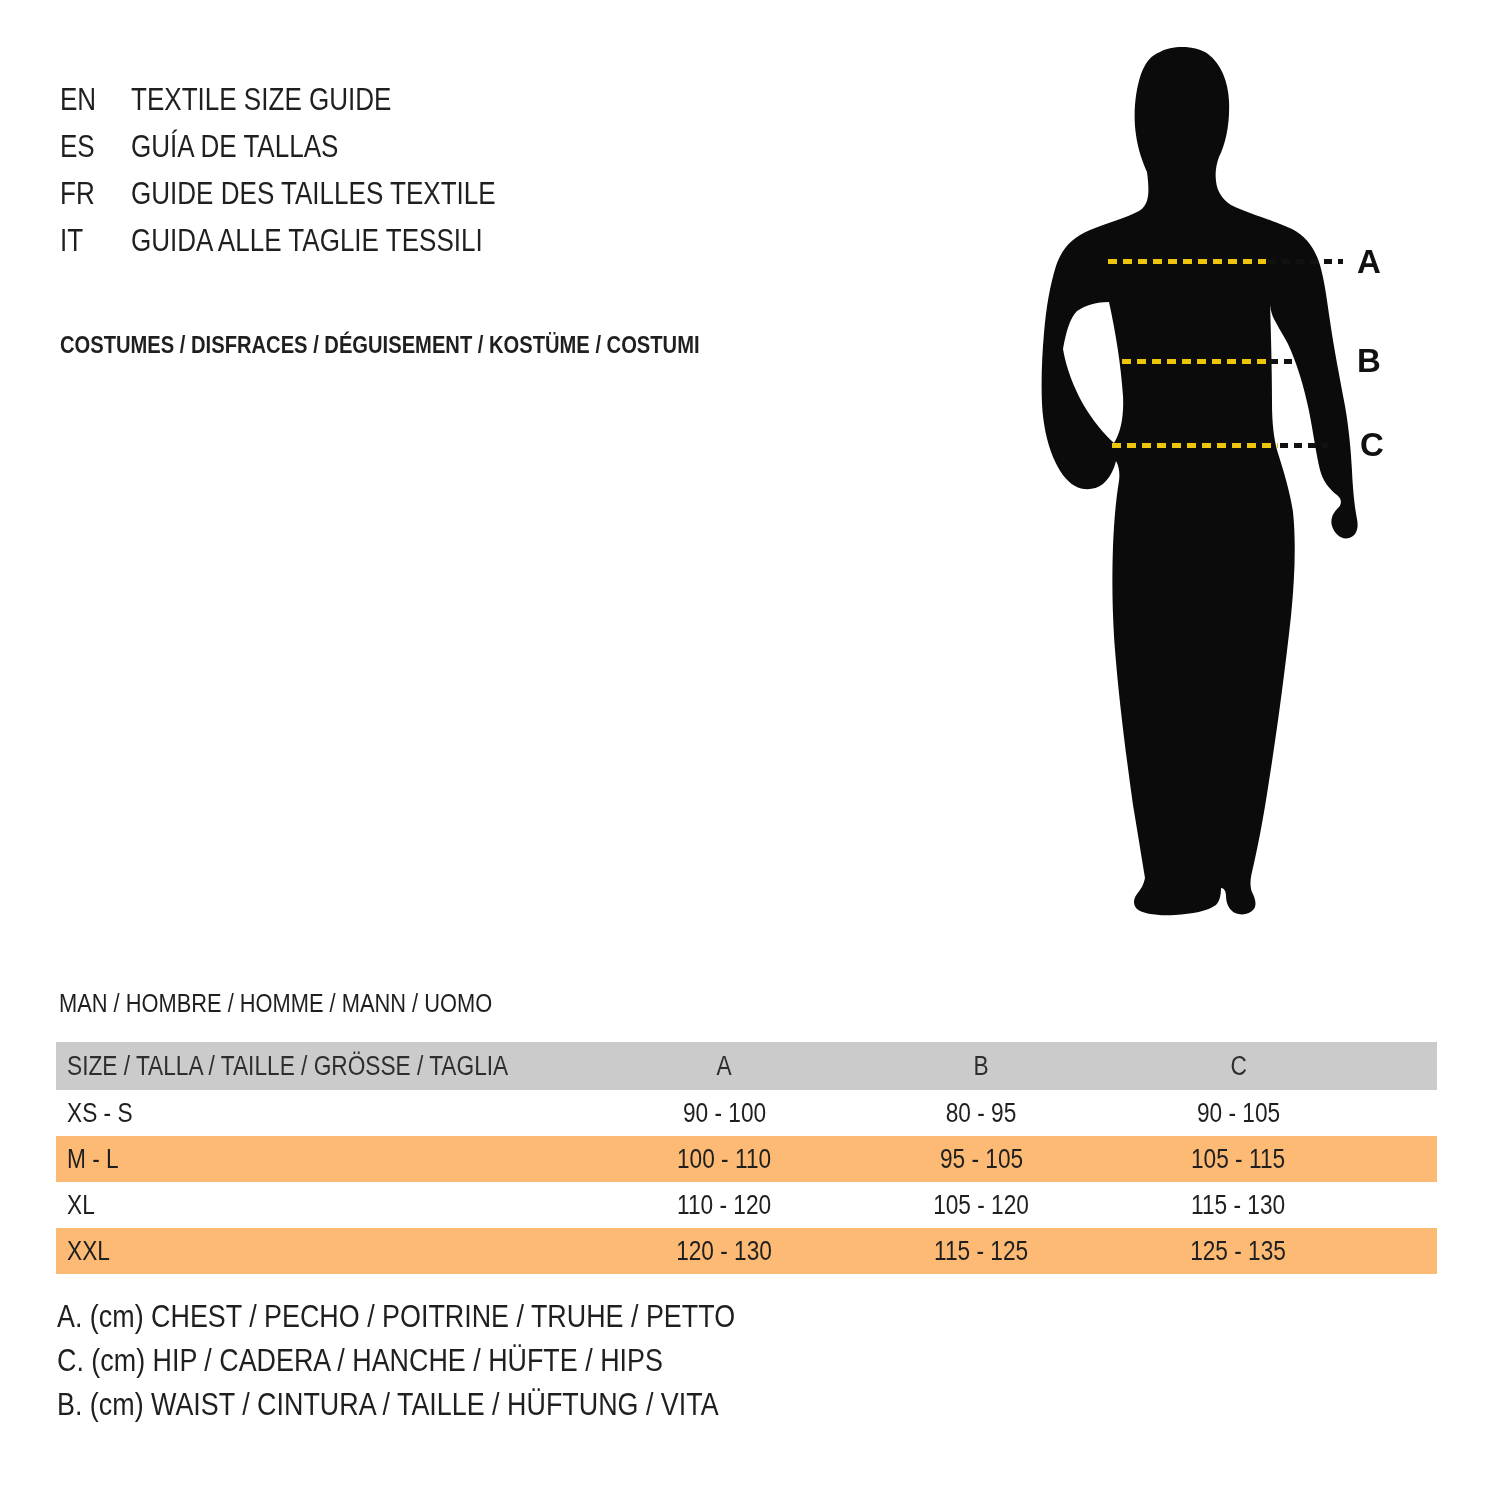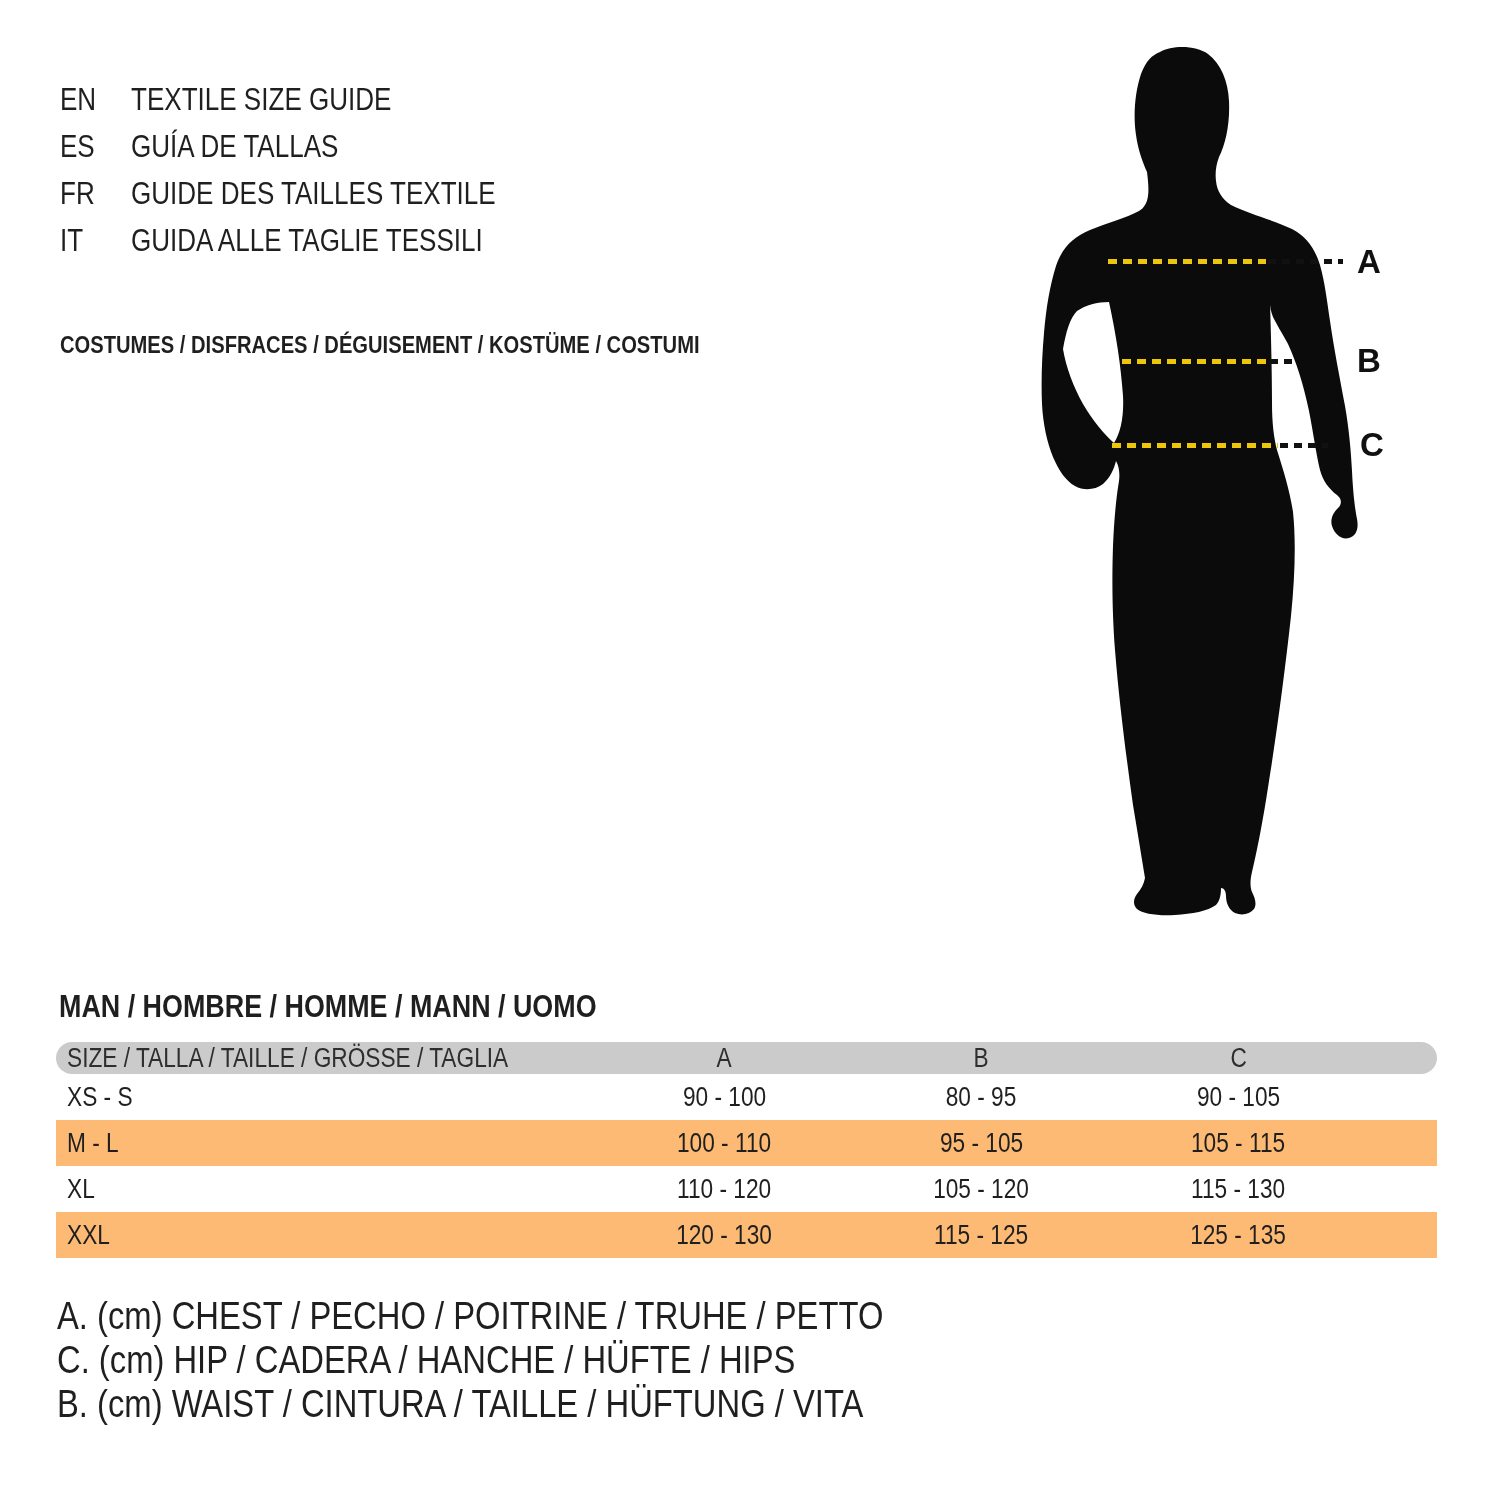--- a/index.html
+++ b/index.html
@@ -18,33 +18,33 @@
   .category{position:absolute;left:60px;top:326px;font-size:24px;font-weight:700;line-height:38px;}
 
   
   .figure-svg{position:absolute;left:1020px;top:45px;width:345px;height:875px;}
   .dash{position:absolute;height:5px;}
   .dash-yellow{background:repeating-linear-gradient(90deg,#EDC60B 0 9px,transparent 9px 15px);}
   .dash-black{background:repeating-linear-gradient(90deg,#111111 0 8px,transparent 8px 14px);}
   .marker{position:absolute;font-size:33px;font-weight:700;color:#111111;line-height:36px;}
 
   
-  .section-heading{position:absolute;left:59px;top:988px;font-size:32px;font-weight:700;}
+  .section-heading{position:absolute;left:59px;top:988px;font-size:26px;font-weight:400;}
 
   
   .size-table{position:absolute;left:56px;top:1042px;width:1381px;font-size:27px;}
   .t-row{display:grid;grid-template-columns:540px 257px 257px 257px 70px;align-items:center;}
-  .t-head{height:32px;background:#CBCBCB;color:#2e2e2e;border-radius:16px;}
+  .t-head{height:48px;background:#CBCBCB;color:#2e2e2e;}
   .t-data{height:46px;}
   .t-alt{background:#fdba74;}
   .c-label{padding-left:11px;text-align:left;}
   .c-num{text-align:center;}
 
   
-  .legend{position:absolute;left:57px;top:1294px;font-size:39px;}
+  .legend{position:absolute;left:57px;top:1294px;font-size:32px;}
   .legend-row{height:44px;display:flex;align-items:center;}
 </style>
 </head>
 <body>
 
 <div class="canvas">
 
   <div class="lang-list">
     <div class="lang-row">
       <span class="lang-code"><span class="cond">EN</span></span>

